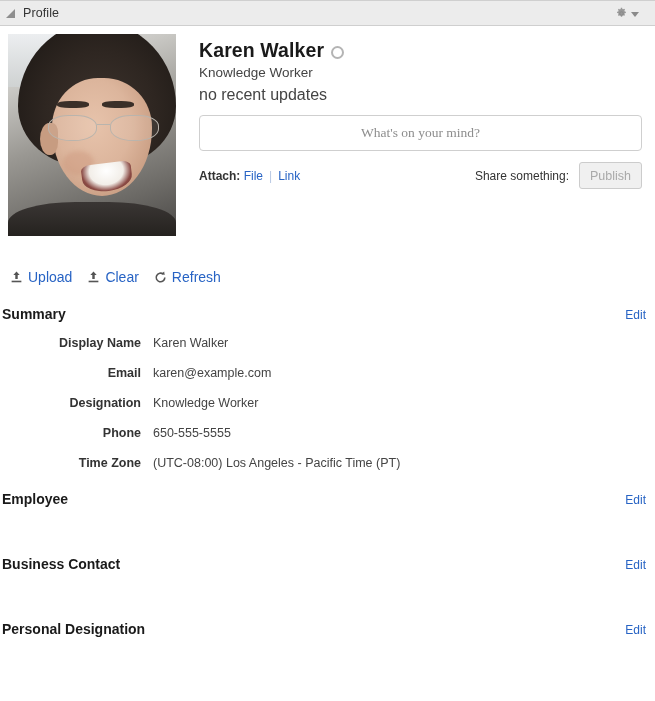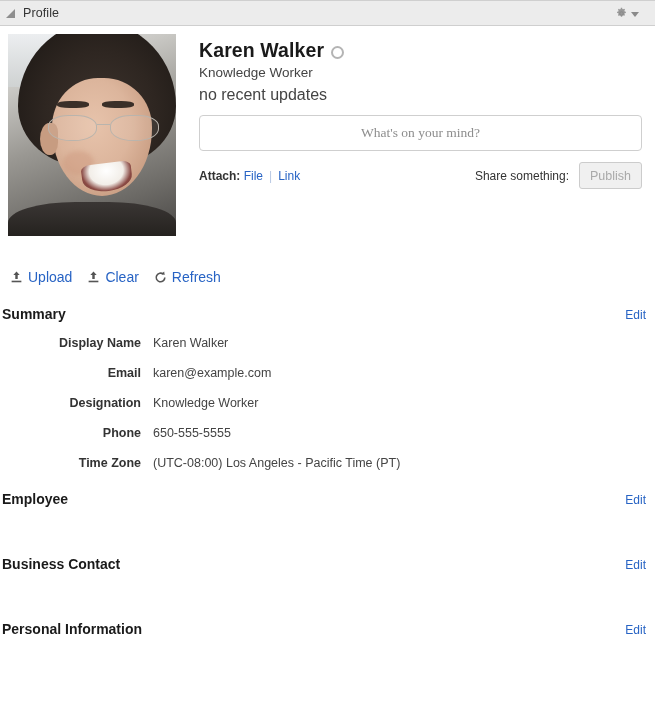--- a/index.html
+++ b/index.html
@@ -420,15 +420,15 @@
 </div>
 <div class="sec-spacer"></div>
 
 <div class="section-head">
   <span class="section-title">Business Contact</span>
   <a class="section-edit">Edit</a>
 </div>
 <div class="sec-spacer"></div>
 
 <div class="section-head">
-  <span class="section-title">Personal Information</span>
+  <span class="section-title">Personal Designation</span>
   <a class="section-edit">Edit</a>
 </div>
 
 </body></html>

